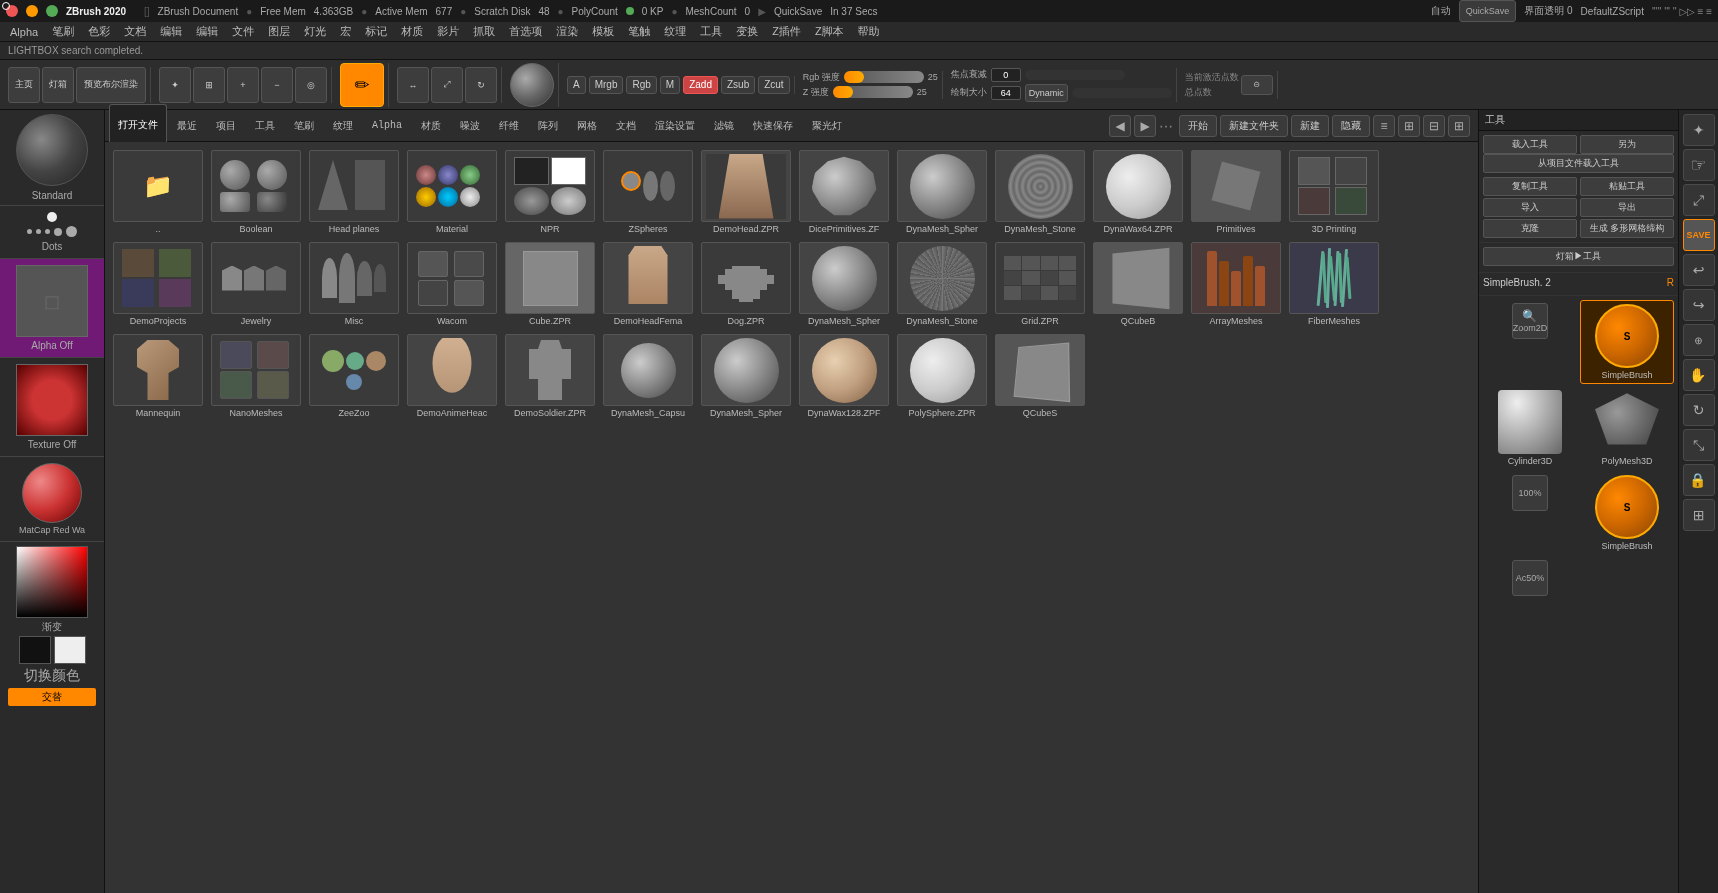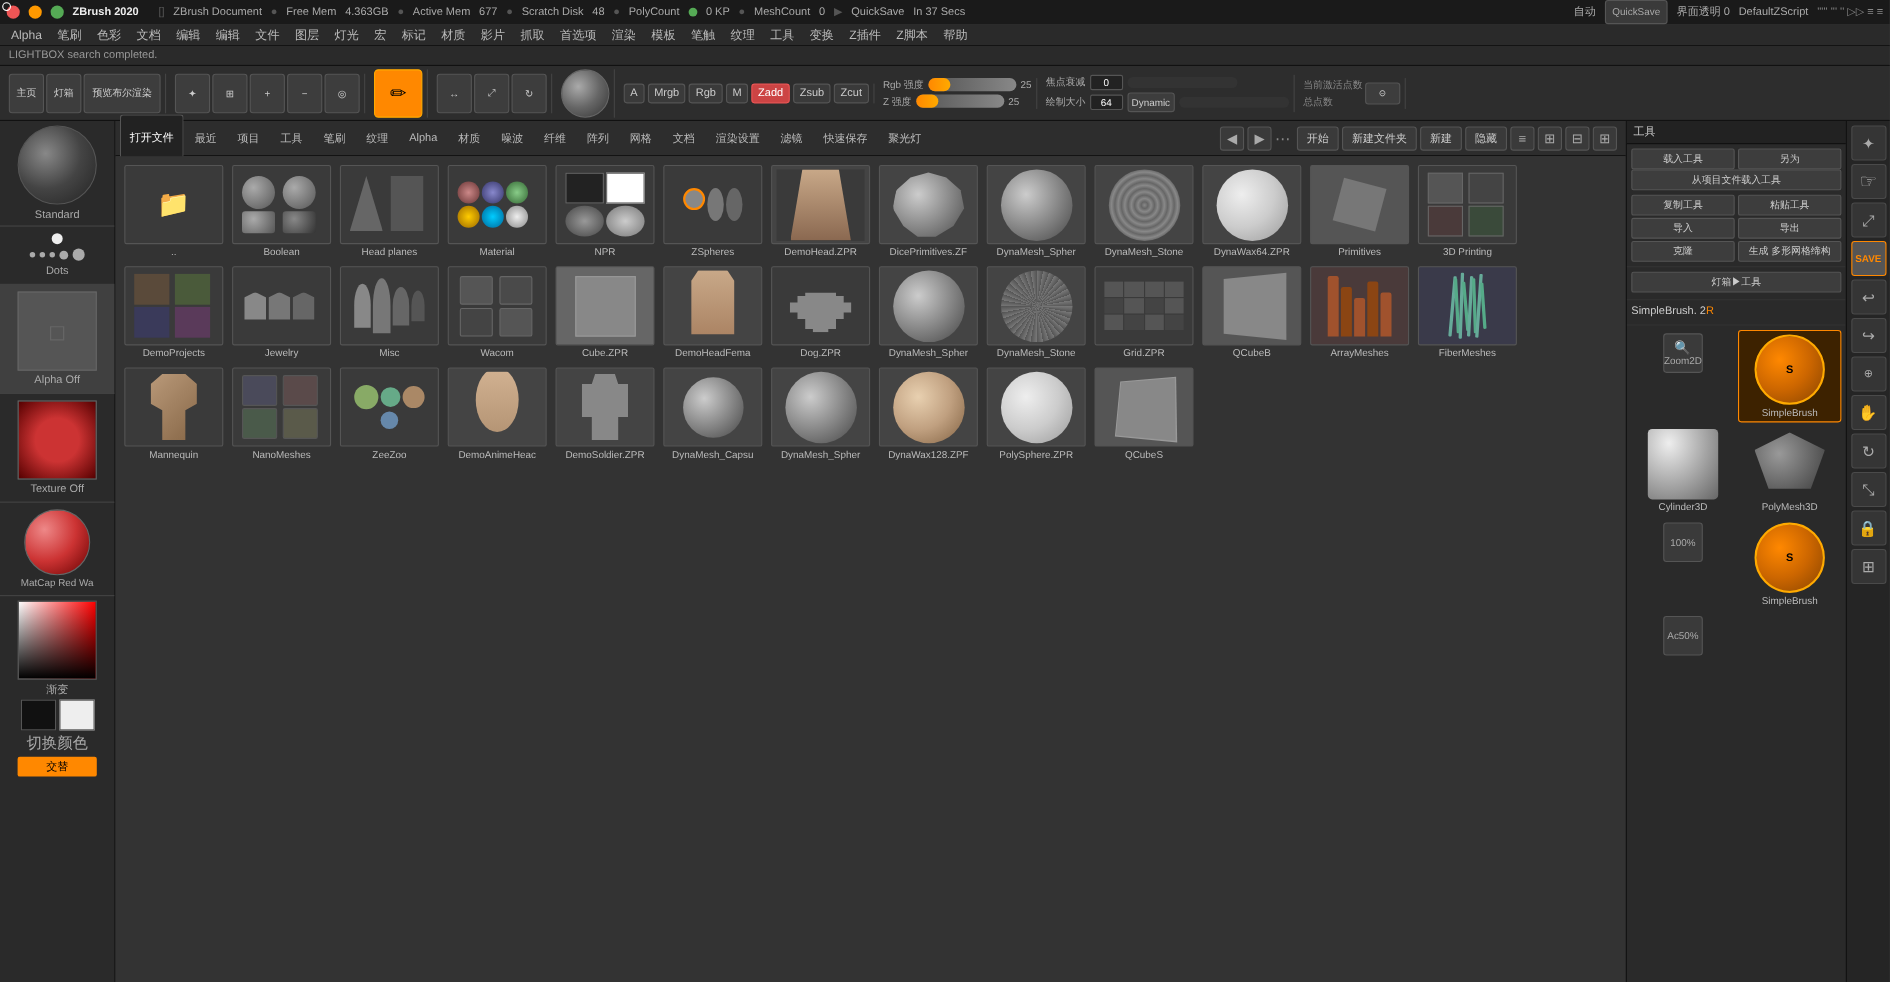--- a/index.html
+++ b/index.html
@@ -235,21 +235,21 @@
     .dot-md { width: 8px; height: 8px; border-radius: 50%; background: #aaa; }
     .dot-lg { width: 11px; height: 11px; border-radius: 50%; background: #aaa; }
     .dots-label { font-size: 10px; color: #aaa; }
 
     .alpha-section {
       display: flex;
       flex-direction: column;
       align-items: center;
       padding: 6px 4px;
       border-bottom: 1px solid #444;
-      background: #404040;
+      background: #701a75;
     }
     .alpha-thumb {
       width: 72px;
       height: 72px;
       background: #555;
       border: 1px solid #666;
       display: flex;
       align-items: center;
       justify-content: center;
       color: #888;
@@ -312,21 +312,21 @@
       margin-bottom: 3px;
     }
     .swatch-black { width: 32px; height: 28px; background: #111; border: 1px solid #555; }
     .swatch-white { width: 32px; height: 28px; background: #eee; border: 1px solid #555; }
     .switch-label { font-size: 14px; color: #aaa; margin-bottom: 3px; }
     .swap-btn {
       background: #f80;
       color: #000;
       border: none;
       border-radius: 2px;
-      width: 72px;
+      width: 88px;
       height: 18px;
       font-size: 10px;
       cursor: pointer;
       text-align: center;
     }
 
     
     #center-area {
       flex: 1;
       display: flex;
@@ -343,20 +343,21 @@
       gap: 2px;
       border-bottom: 1px solid #111;
     }
     .lb-tab {
       padding: 13px 8px;
       font-size: 10px;
       cursor: pointer;
       border-radius: 3px;
       color: #bbb;
       border: 1px solid transparent;
+      font-family: Liberation Mono, monospace;
     }
     .lb-tab.active { background: #222; border-color: #555; color: #fff; border-bottom: 2px solid #f80; }
 
     
     .lb-nav-btn {
       background: #3a3a3a;
       border: 1px solid #555;
       border-radius: 3px;
       padding: 2px 6px;
       font-size: 9px;
@@ -1236,21 +1237,21 @@
         <button class="rp-btn-half">生成 多形网格缔构</button>
       </div>
     </div>
 
 
     <div class="rp-section">
       <button class="rp-btn">灯箱▶工具</button>
     </div>
 
     <div class="rp-section">
-      <div style="display:flex;justify-content:flex-start;align-items:center;margin-bottom:3px;">
+      <div style="display:flex;justify-content:space-between;align-items:center;margin-bottom:3px;">
         <span style="font-size:10px;color:#ccc;">SimpleBrush. 2</span>
         <span style="color:#f80;font-size:10px;">R</span>
       </div>
     </div>
 
     <div class="brush-grid">
 
       <div class="brush-item">
         <div class="zoom-2d-box">
           <div style="font-size:12px;">🔍</div>

